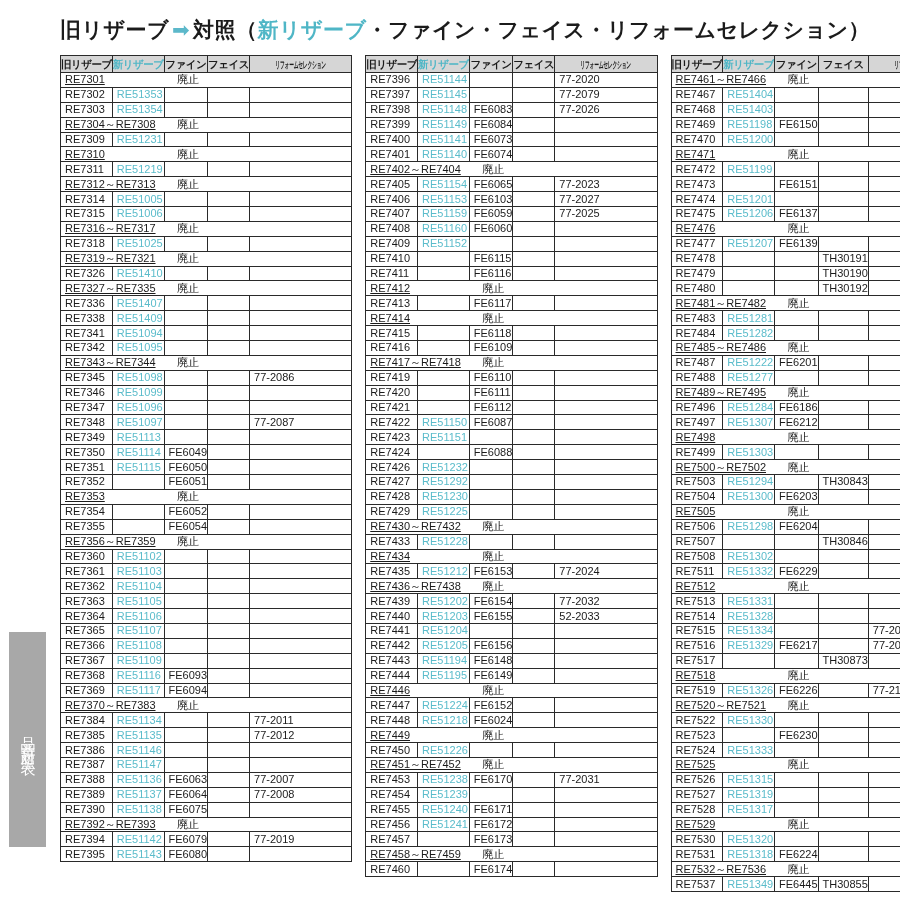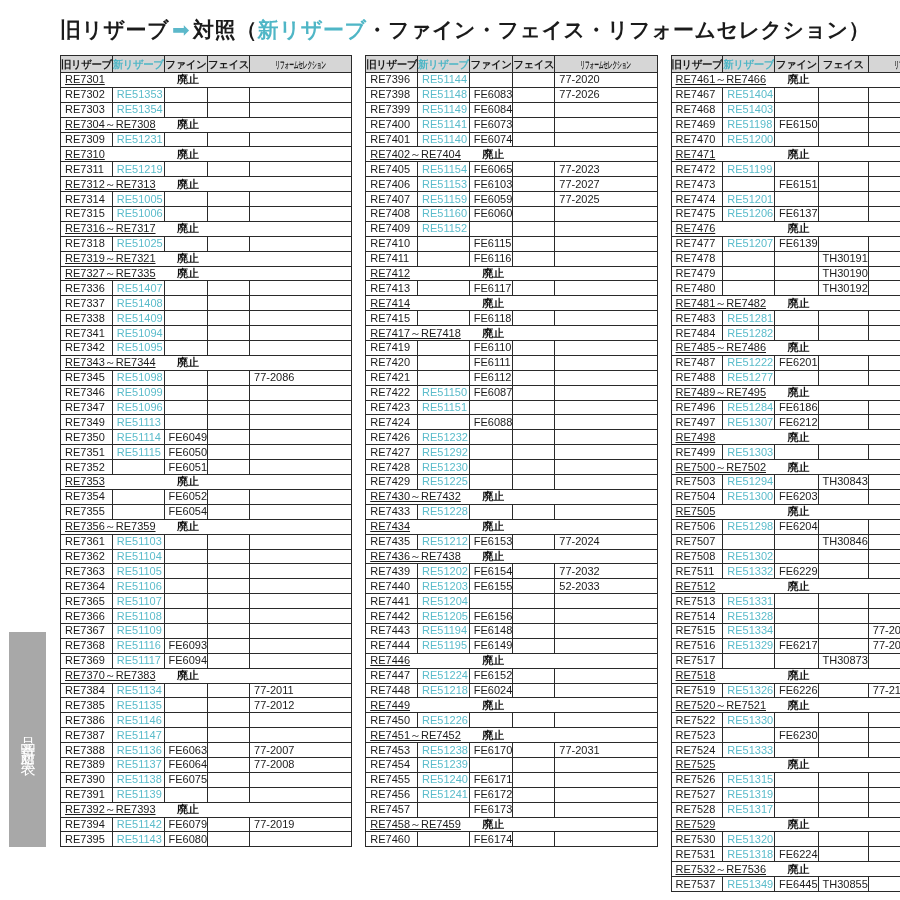--- a/index.html
+++ b/index.html
@@ -33,21 +33,21 @@
     background:#d6d6d6;height:16px;font-weight:bold;font-size:10.5px;
     text-align:center;letter-spacing:-.5px;
   }
   th.teal{color:#4fb6c6;}
   th.reform span{display:inline-block;transform:scaleX(.5);transform-origin:center;
     font-size:9.5px;font-weight:600;letter-spacing:-.5px;}
   td{height:13.9px;text-align:left;padding-left:4px;}
   td.c1{color:#5bbccb;}
   tr.disc td{padding-left:4px;}
   tr.disc .code{display:inline-block;min-width:100px;text-decoration:underline;}
-  tr.disc .disc-label{font-weight:bold;padding-left:12px;color:#111;}
+  tr.disc .disc-label{font-weight:normal;padding-left:12px;color:#111;}
 </style>
 </head>
 <body>
 
 <div class="side-tab">品番対照表</div>
 
 <div class="content">
   <h1 class="title"><span>旧リザーブ</span><span class="arrow">➡</span><span>対照（</span><span class="teal">新リザーブ</span><span>・ファイン・フェイス・リフォームセレクション）</span></h1>
   <div class="tables" id="tables">
       <table class="cmp">
@@ -128,38 +128,38 @@
           <tr>
             <td class="c0">RE7318</td>
             <td class="c1">RE51025</td>
             <td class="c2"></td>
             <td class="c3"></td>
             <td class="c4"></td>
           </tr>
           <tr class="disc">
             <td colspan="5"><span class="code">RE7319～RE7321</span><span class="disc-label">廃止</span></td>
           </tr>
+          <tr>
+            <td class="c0">RE7326</td>
+            <td class="c1">RE51410</td>
+            <td class="c2"></td>
+            <td class="c3"></td>
+            <td class="c4"></td>
+          </tr>
           <tr class="disc">
             <td colspan="5"><span class="code">RE7327～RE7335</span><span class="disc-label">廃止</span></td>
           </tr>
           <tr>
             <td class="c0">RE7336</td>
             <td class="c1">RE51407</td>
             <td class="c2"></td>
             <td class="c3"></td>
             <td class="c4"></td>
           </tr>
           <tr>
-            <td class="c0">RE7337</td>
-            <td class="c1">RE51408</td>
-            <td class="c2"></td>
-            <td class="c3"></td>
-            <td class="c4"></td>
-          </tr>
-          <tr>
             <td class="c0">RE7338</td>
             <td class="c1">RE51409</td>
             <td class="c2"></td>
             <td class="c3"></td>
             <td class="c4"></td>
           </tr>
           <tr>
             <td class="c0">RE7341</td>
             <td class="c1">RE51094</td>
             <td class="c2"></td>
@@ -189,20 +189,27 @@
             <td class="c2"></td>
             <td class="c3"></td>
             <td class="c4"></td>
           </tr>
           <tr>
             <td class="c0">RE7347</td>
             <td class="c1">RE51096</td>
             <td class="c2"></td>
             <td class="c3"></td>
             <td class="c4"></td>
+          </tr>
+          <tr>
+            <td class="c0">RE7348</td>
+            <td class="c1">RE51097</td>
+            <td class="c2"></td>
+            <td class="c3"></td>
+            <td class="c4">77-2087</td>
           </tr>
           <tr>
             <td class="c0">RE7349</td>
             <td class="c1">RE51113</td>
             <td class="c2"></td>
             <td class="c3"></td>
             <td class="c4"></td>
           </tr>
           <tr>
             <td class="c0">RE7350</td>
@@ -239,20 +246,27 @@
             <td class="c0">RE7355</td>
             <td class="c1"></td>
             <td class="c2">FE6054</td>
             <td class="c3"></td>
             <td class="c4"></td>
           </tr>
           <tr class="disc">
             <td colspan="5"><span class="code">RE7356～RE7359</span><span class="disc-label">廃止</span></td>
           </tr>
           <tr>
+            <td class="c0">RE7360</td>
+            <td class="c1">RE51102</td>
+            <td class="c2"></td>
+            <td class="c3"></td>
+            <td class="c4"></td>
+          </tr>
+          <tr>
             <td class="c0">RE7361</td>
             <td class="c1">RE51103</td>
             <td class="c2"></td>
             <td class="c3"></td>
             <td class="c4"></td>
           </tr>
           <tr>
             <td class="c0">RE7362</td>
             <td class="c1">RE51104</td>
             <td class="c2"></td>
@@ -350,27 +364,20 @@
             <td class="c0">RE7389</td>
             <td class="c1">RE51137</td>
             <td class="c2">FE6064</td>
             <td class="c3"></td>
             <td class="c4">77-2008</td>
           </tr>
           <tr>
             <td class="c0">RE7390</td>
             <td class="c1">RE51138</td>
             <td class="c2">FE6075</td>
-            <td class="c3"></td>
-            <td class="c4"></td>
-          </tr>
-          <tr>
-            <td class="c0">RE7391</td>
-            <td class="c1">RE51139</td>
-            <td class="c2"></td>
             <td class="c3"></td>
             <td class="c4"></td>
           </tr>
           <tr class="disc">
             <td colspan="5"><span class="code">RE7392～RE7393</span><span class="disc-label">廃止</span></td>
           </tr>
           <tr>
             <td class="c0">RE7394</td>
             <td class="c1">RE51142</td>
             <td class="c2">FE6079</td>
@@ -405,20 +412,27 @@
         </thead>
         <tbody>
           <tr>
             <td class="c0">RE7396</td>
             <td class="c1">RE51144</td>
             <td class="c2"></td>
             <td class="c3"></td>
             <td class="c4">77-2020</td>
           </tr>
           <tr>
+            <td class="c0">RE7397</td>
+            <td class="c1">RE51145</td>
+            <td class="c2"></td>
+            <td class="c3"></td>
+            <td class="c4">77-2079</td>
+          </tr>
+          <tr>
             <td class="c0">RE7398</td>
             <td class="c1">RE51148</td>
             <td class="c2">FE6083</td>
             <td class="c3"></td>
             <td class="c4">77-2026</td>
           </tr>
           <tr>
             <td class="c0">RE7399</td>
             <td class="c1">RE51149</td>
             <td class="c2">FE6084</td>
@@ -501,20 +515,27 @@
             <td class="c3"></td>
             <td class="c4"></td>
           </tr>
           <tr class="disc">
             <td colspan="5"><span class="code">RE7414</span><span class="disc-label">廃止</span></td>
           </tr>
           <tr>
             <td class="c0">RE7415</td>
             <td class="c1"></td>
             <td class="c2">FE6118</td>
+            <td class="c3"></td>
+            <td class="c4"></td>
+          </tr>
+          <tr>
+            <td class="c0">RE7416</td>
+            <td class="c1"></td>
+            <td class="c2">FE6109</td>
             <td class="c3"></td>
             <td class="c4"></td>
           </tr>
           <tr class="disc">
             <td colspan="5"><span class="code">RE7417～RE7418</span><span class="disc-label">廃止</span></td>
           </tr>
           <tr>
             <td class="c0">RE7419</td>
             <td class="c1"></td>
             <td class="c2">FE6110</td>

